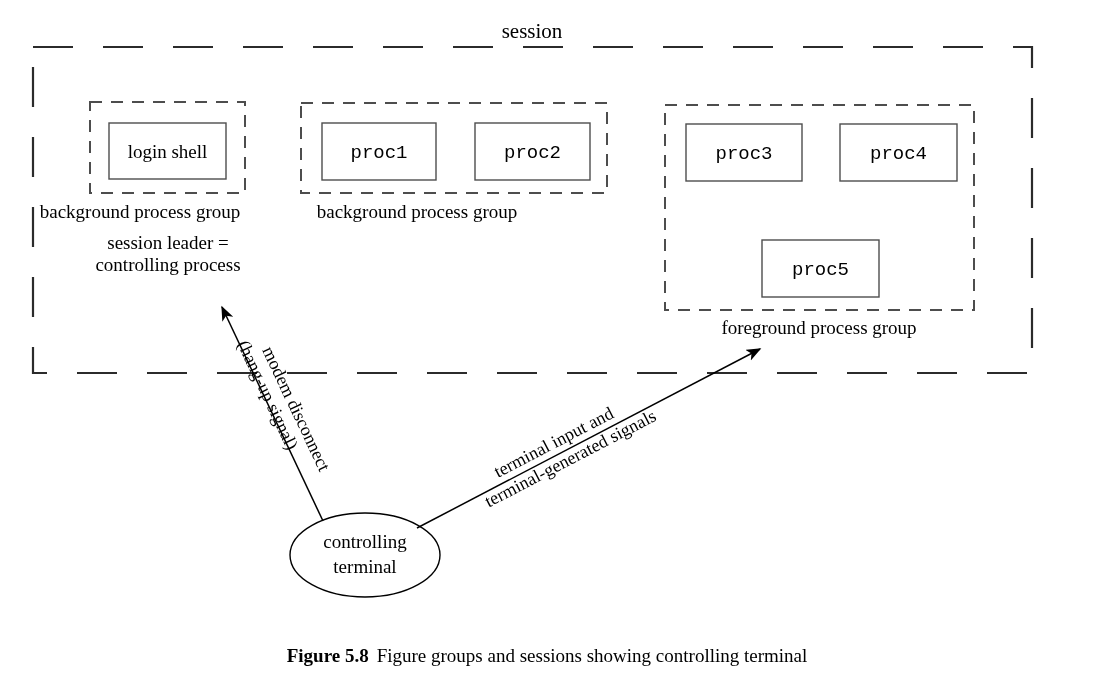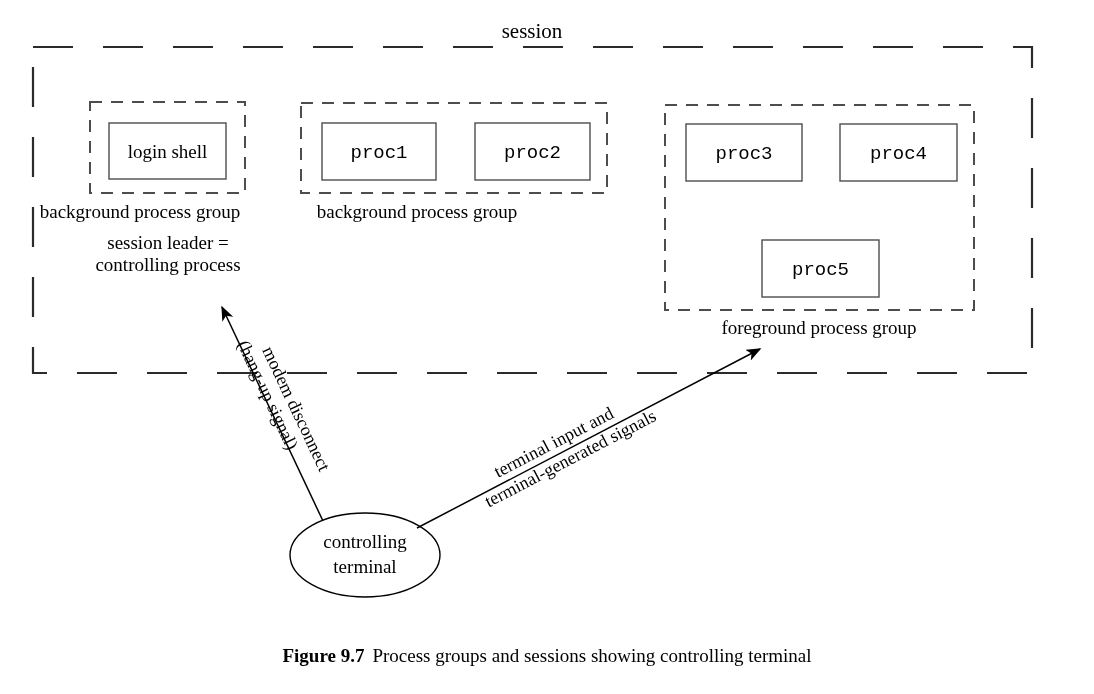--- a/index.html
+++ b/index.html
@@ -144,16 +144,16 @@
     </g>
 
     <line class="conn-line" x1="417" y1="528" x2="760" y2="349" marker-end="url(#arrowhead)"></line>
     <g transform="translate(498,478) rotate(-27.5)">
       <text class="arrow-label" x="0" y="0">terminal input and</text>
       <text class="arrow-label" x="-22" y="22">terminal-generated signals</text>
     </g>
   </svg>
 
   <div class="caption-row">
-    <span class="caption-number">Figure 9.7</span><span class="caption-text">Process groups and sessions showing controlling terminal</span>
+    <span class="caption-number">Figure 5.8</span><span class="caption-text">Figure groups and sessions showing controlling terminal</span>
   </div>
 
 </div>
 
 </body></html>

